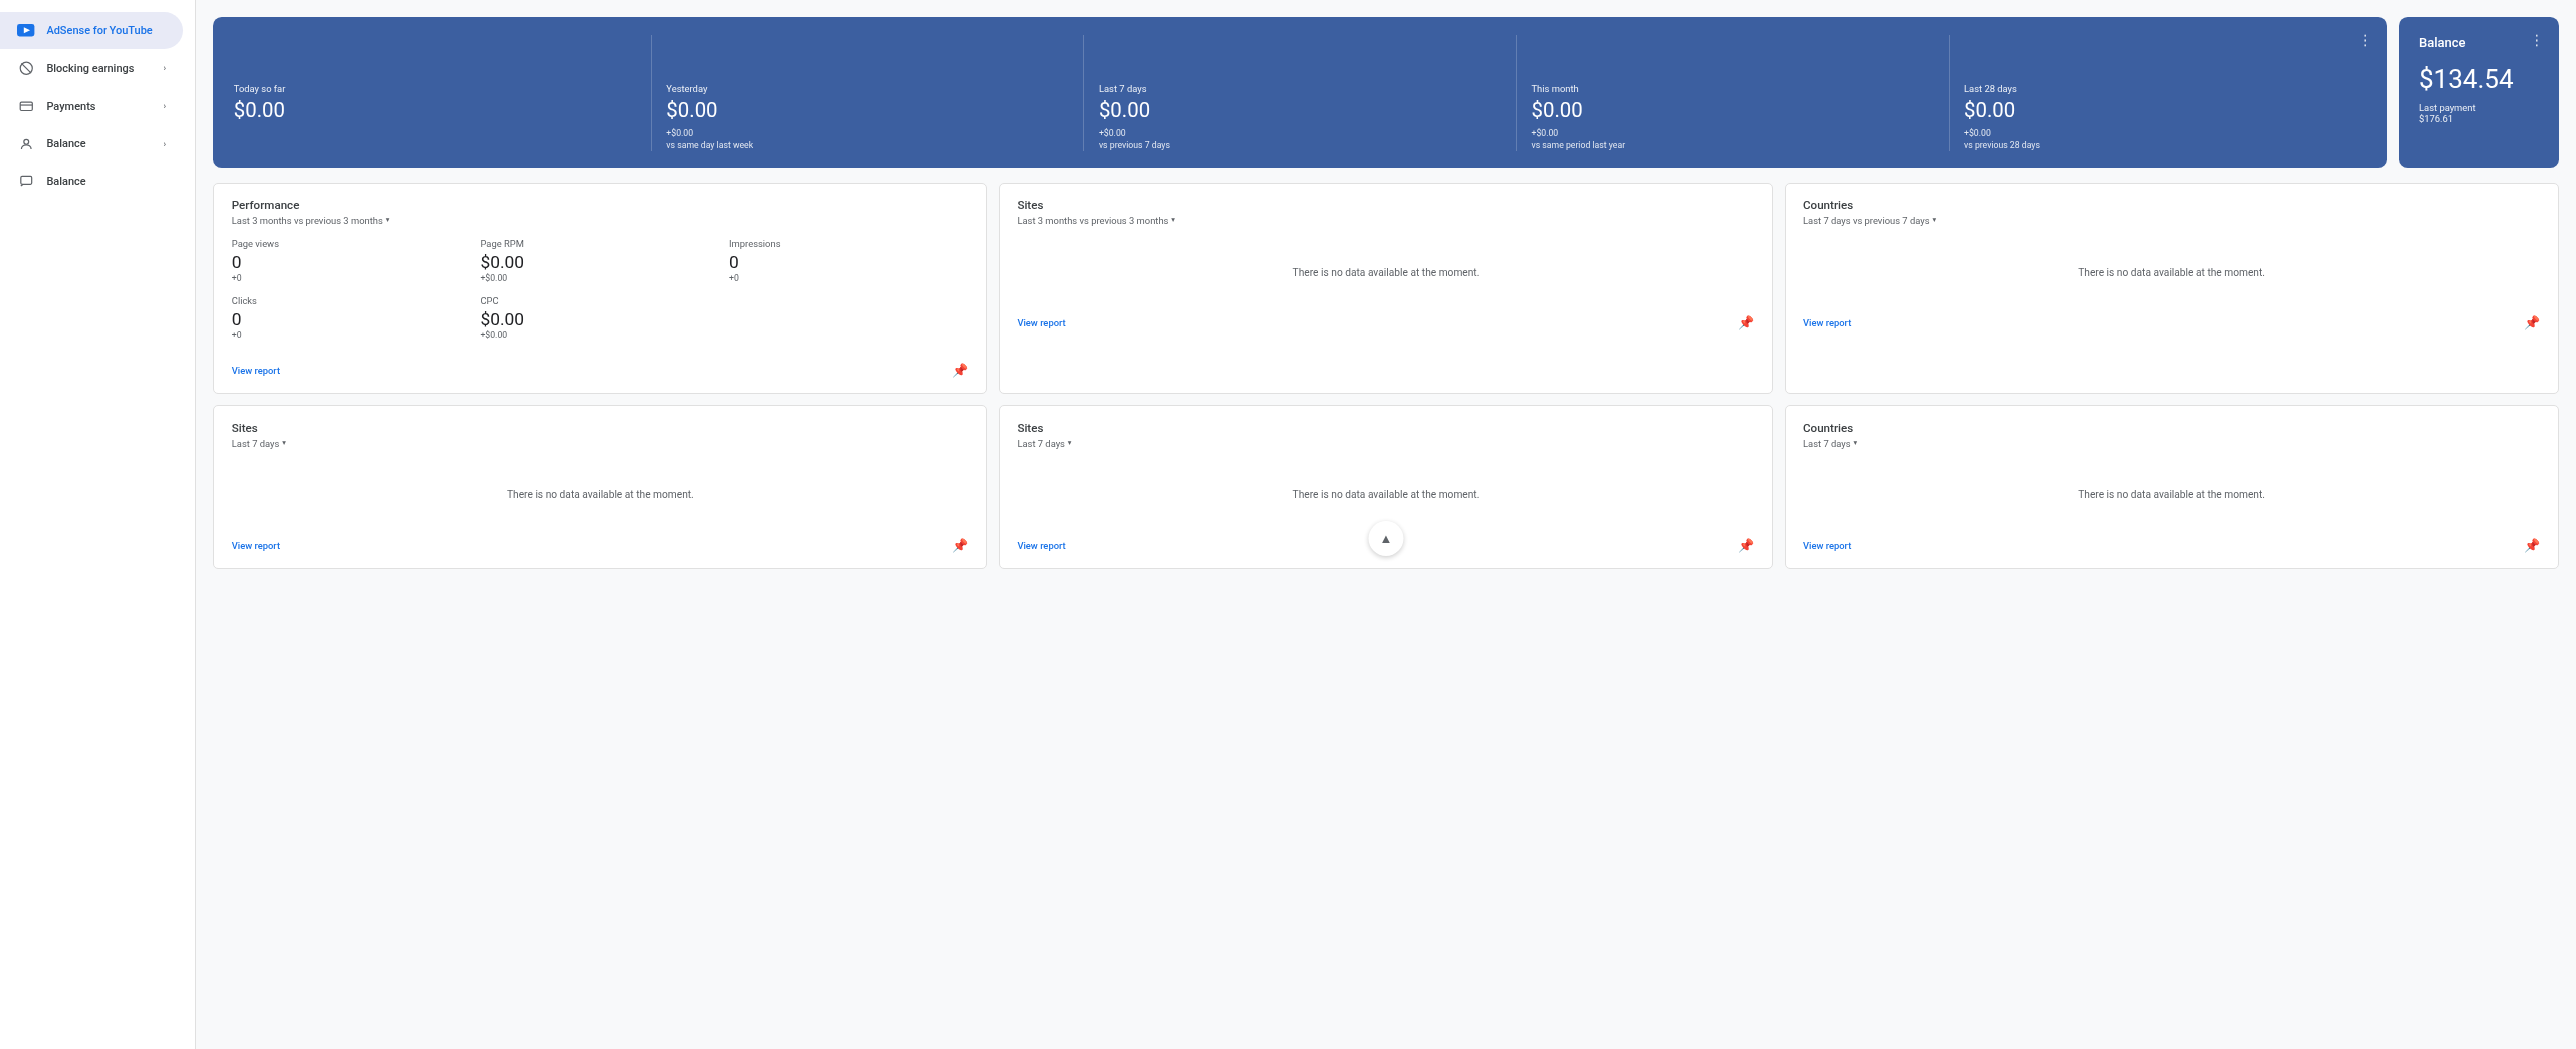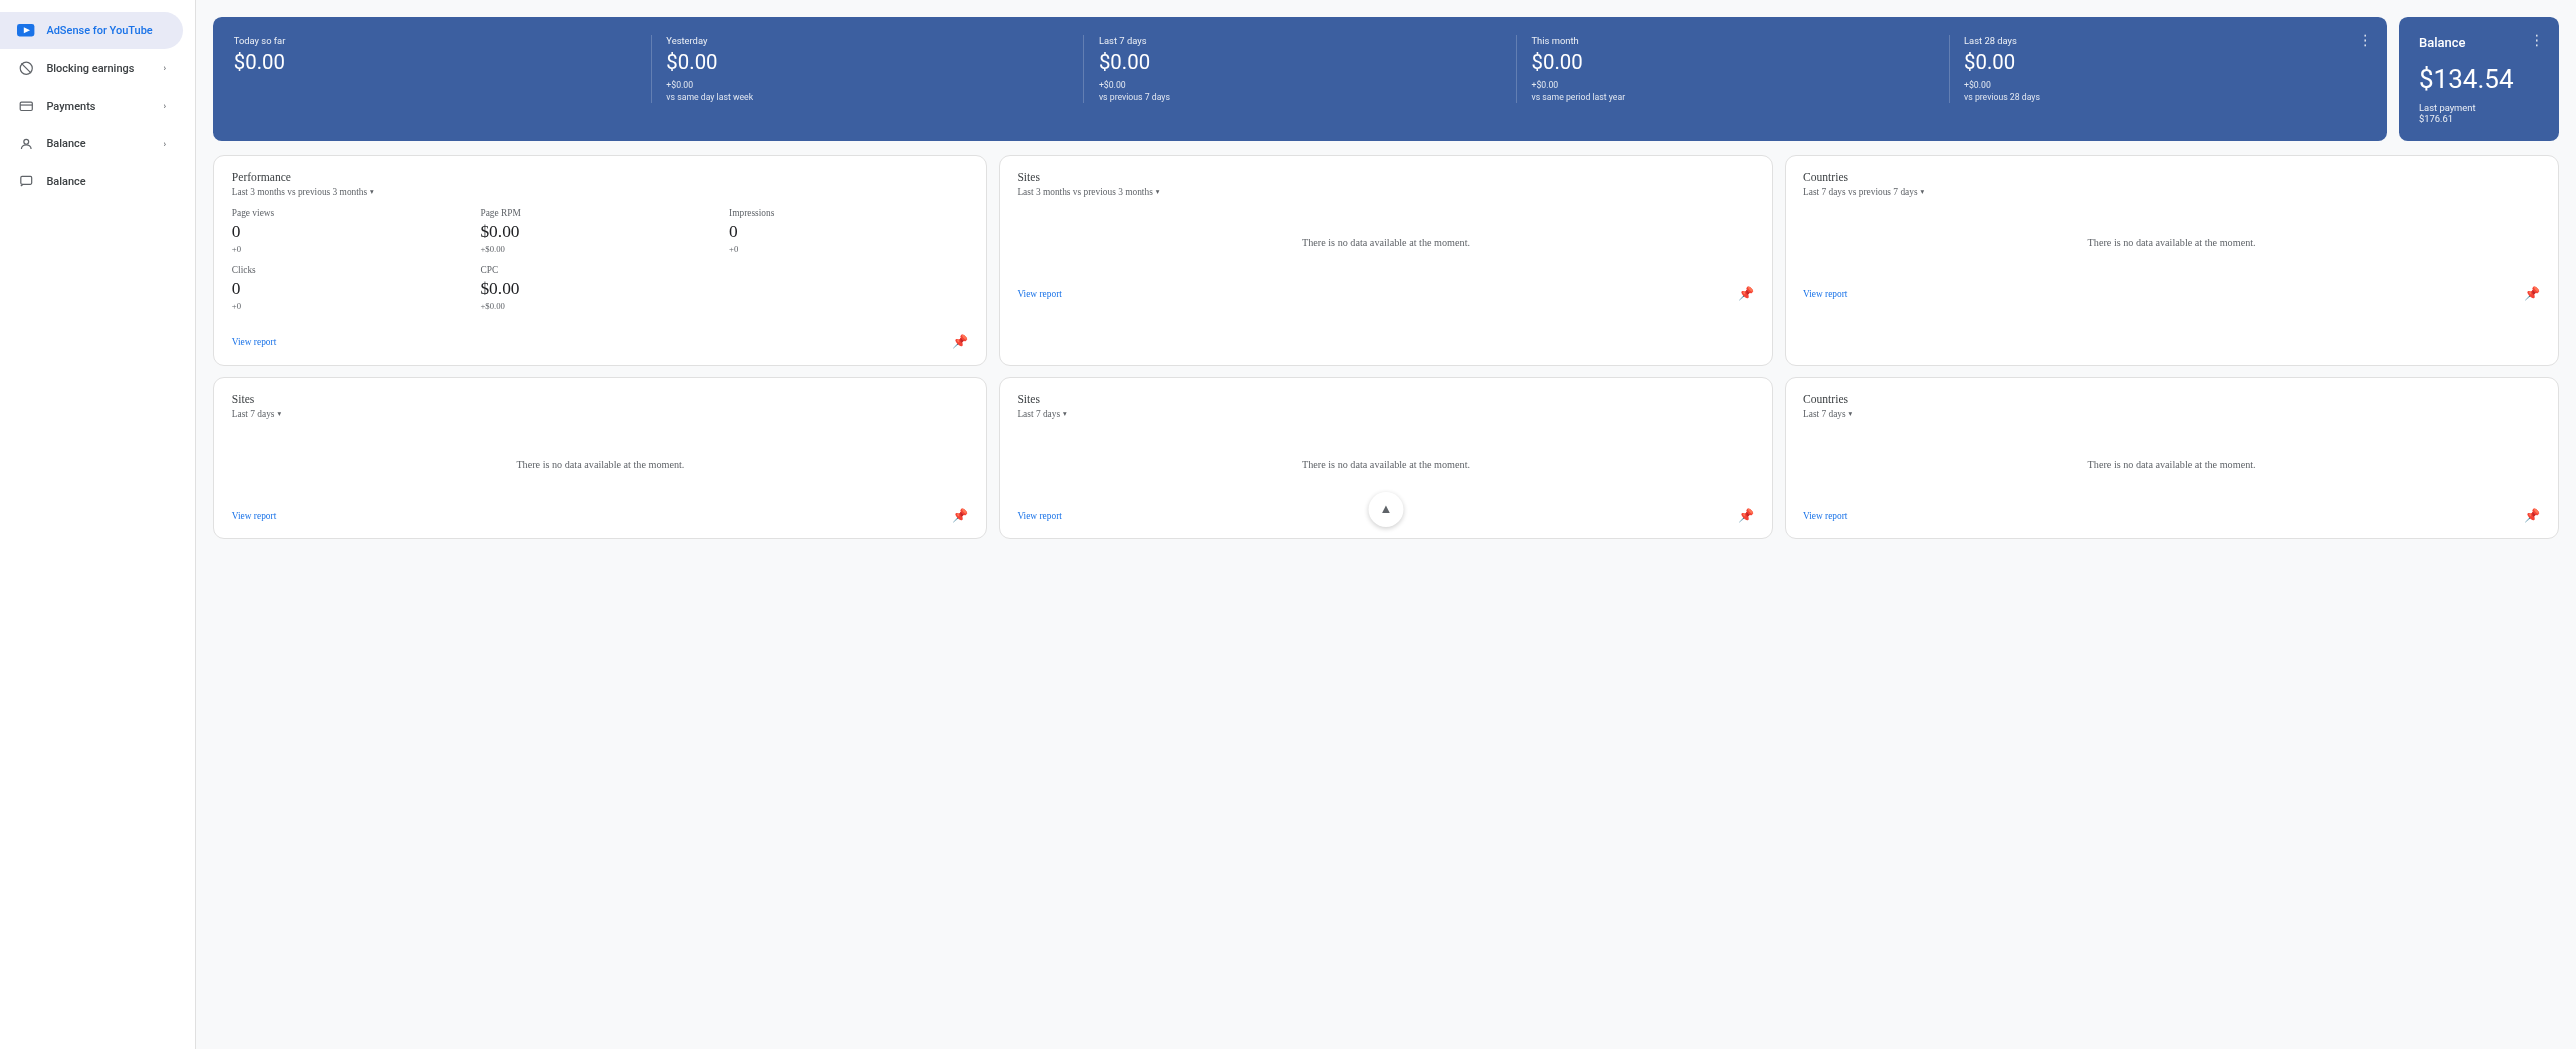--- a/index.html
+++ b/index.html
@@ -71,21 +71,21 @@
       display: flex;
       gap: 0;
     }
     .earnings-col {
       flex: 1;
       border-right: 0.7px solid rgba(255,255,255,0.2);
       padding-right: 14.5px;
       margin-right: 14.5px;
     }
     .earnings-col:last-child { border-right: none; padding-right: 0; margin-right: 0; }
-    .earnings-period { font-size: 9.4px; opacity: 0.9; margin-bottom: 4.4px; }
+    .earnings-period { font-size: 9.4px; opacity: 0.9; margin-bottom: 4.4px; margin-top: 48px; }
     .earnings-amount { font-size: 20.4px; font-weight: 400; margin-bottom: 4.4px; }
     .earnings-delta { font-size: 8.7px; opacity: 0.85; line-height: 1.4; }
     .card-menu {
       position: absolute;
       top: 14.5px;
       right: 14.5px;
       cursor: pointer;
       font-size: 14.5px;
       color: rgba(255,255,255,0.8);
     }
@@ -95,26 +95,25 @@
 
     
     .widgets-row {
       display: flex;
       gap: 11.6px;
       margin-bottom: 11.6px;
     }
     .widget-card {
       flex: 1;
       background: #fff;
-      border-radius: 11px;
+      border-radius: 5px;
       border: 0.7px solid #e0e0e0;
       padding: 14.5px 17.4px;
       position: relative;
       min-height: 160px;
-      font-family: Liberation Serif, serif;
     }
     .widget-title { font-size: 11.6px; font-weight: 500; color: #3c4043; margin-bottom: 2.9px; }
     .widget-subtitle {
       font-size: 9.4px;
       color: #5f6368;
       margin-bottom: 11.6px;
       display: flex;
       align-items: flex-start;
       gap: 2.9px;
     }

